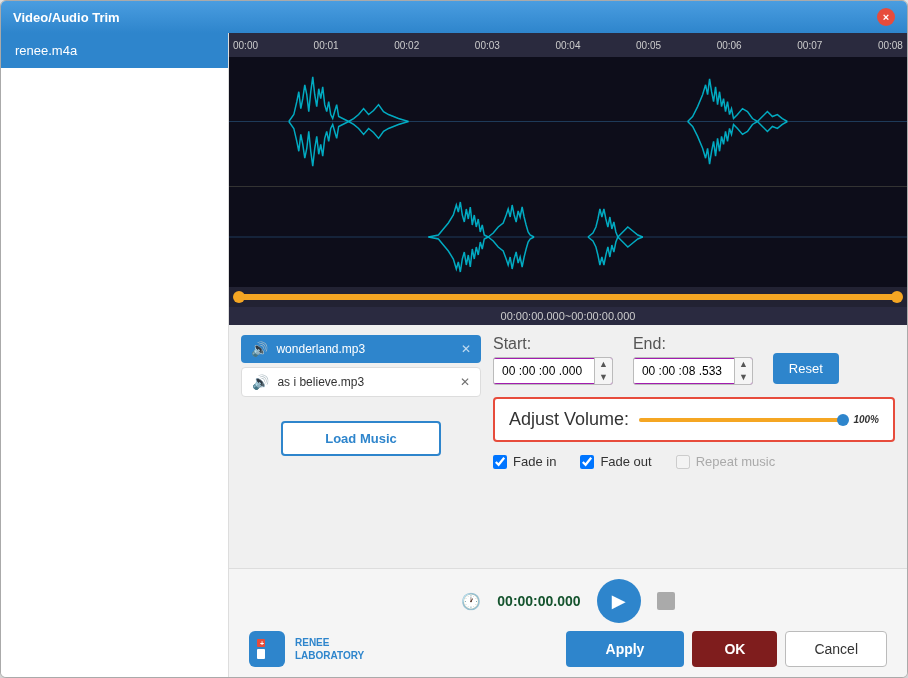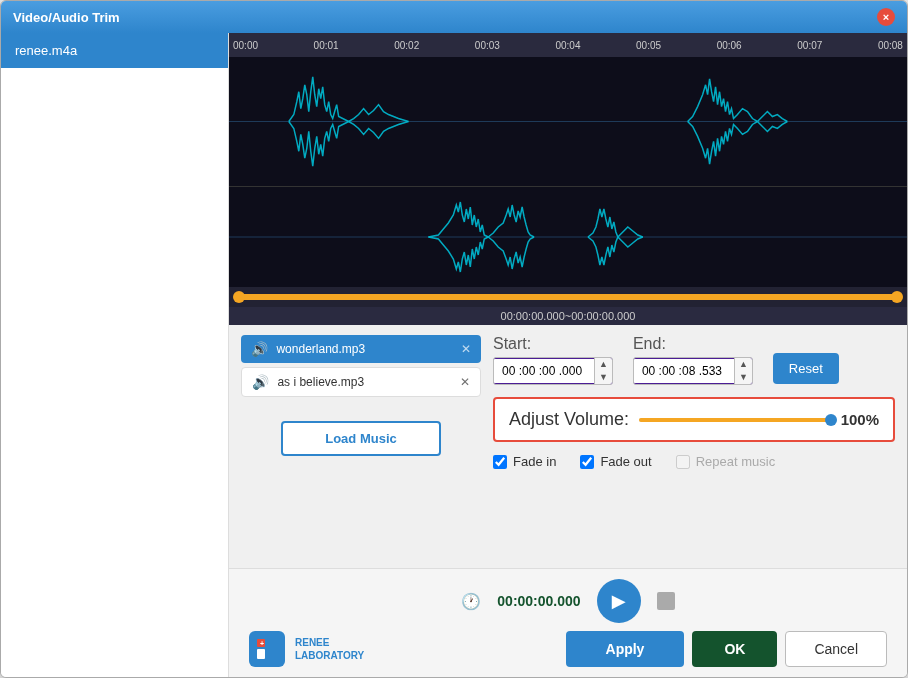--- a/index.html
+++ b/index.html
@@ -244,21 +244,21 @@
     }
     .time-field label {
       font-size: 16px;
       color: #555;
     }
     .time-input-wrap {
       display: flex;
       align-items: center;
       border: 1px solid #bbb;
       border-radius: 3px;
-      background: #4c1d95;
+      background: #a21caf;
       overflow: hidden;
     }
     .time-input {
       border: none;
       outline: none;
       padding: 5px 8px;
       font-size: 12px;
       width: 100px;
       background: white;
     }
@@ -320,24 +320,25 @@
     }
     .volume-slider-thumb {
       position: absolute;
       width: 12px; height: 12px;
       background: #2e85cc;
       border-radius: 50%;
       top: -4px;
       cursor: pointer;
     }
     .volume-percent {
-      font-size: 15px;
+      font-size: 10px;
       color: #333;
       font-weight: 600;
       white-space: nowrap;
+      font-style: italic;
     }
 
     
     .checkbox-row {
       display: flex;
       align-items: center;
       gap: 24px;
     }
     .checkbox-item {
       display: flex;
@@ -403,21 +404,21 @@
       background: #2e85cc;
       color: white;
       border: none;
       border-radius: 4px;
       cursor: pointer;
       font-size: 14px;
       font-weight: 600;
     }
     .btn-ok {
       padding: 8px 32px;
-      background: #14532d;
+      background: #7f1d1d;
       color: white;
       border: none;
       border-radius: 4px;
       cursor: pointer;
       font-size: 14px;
       font-weight: 600;
     }
     .btn-cancel {
       padding: 8px 28px;
       background: white;

